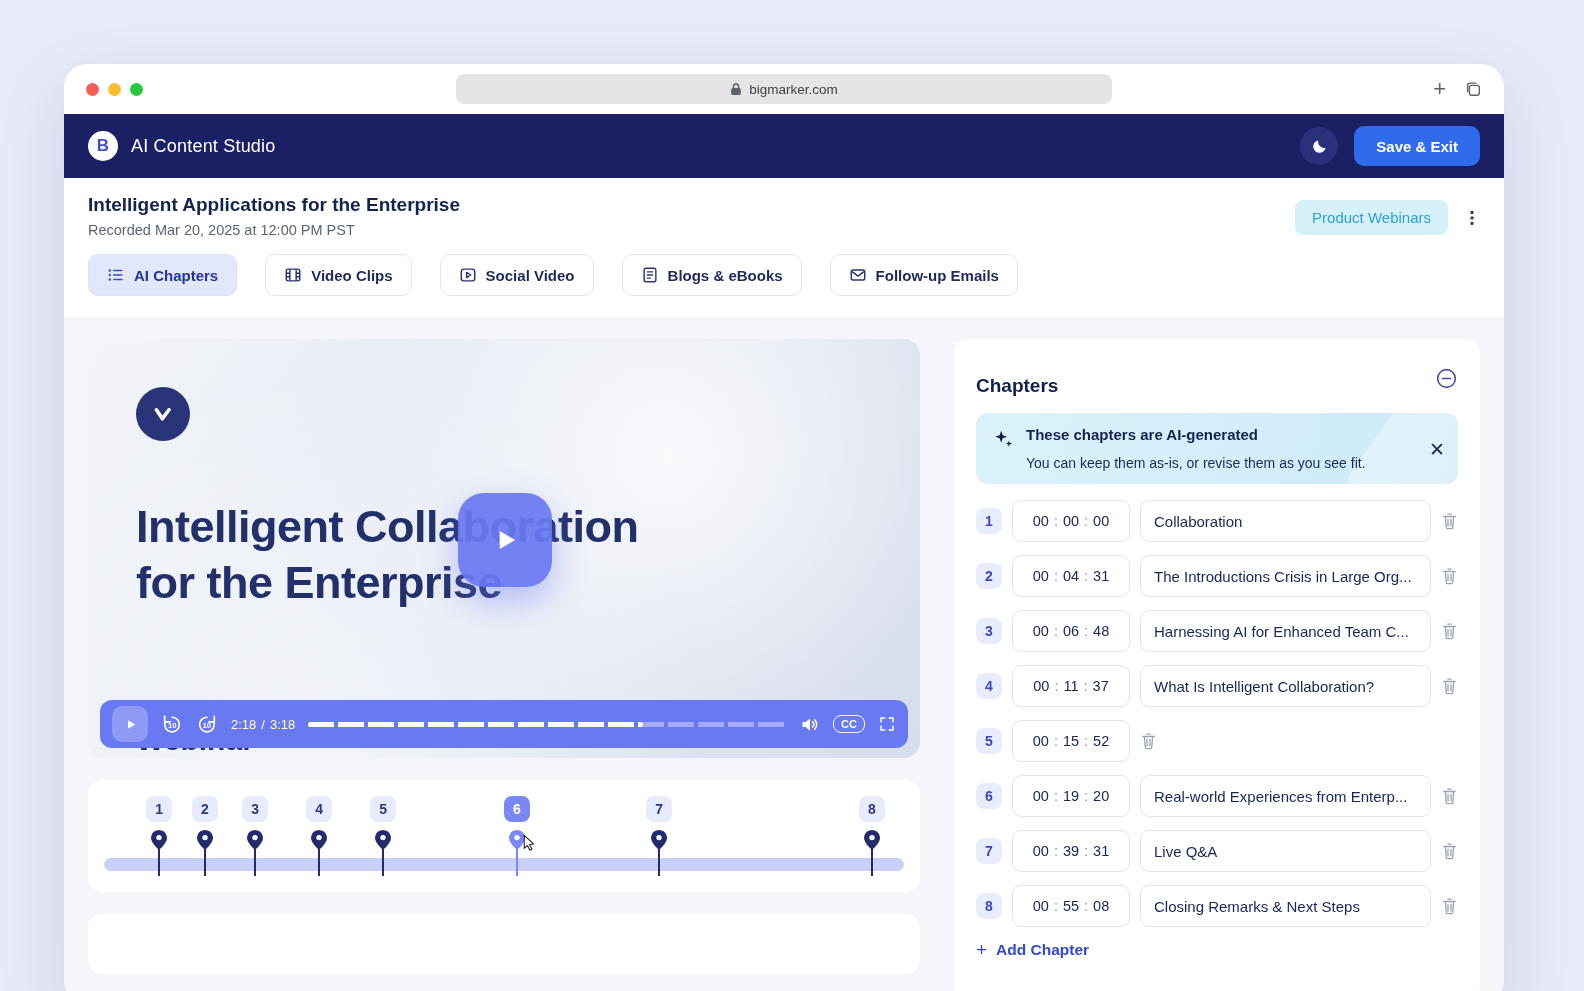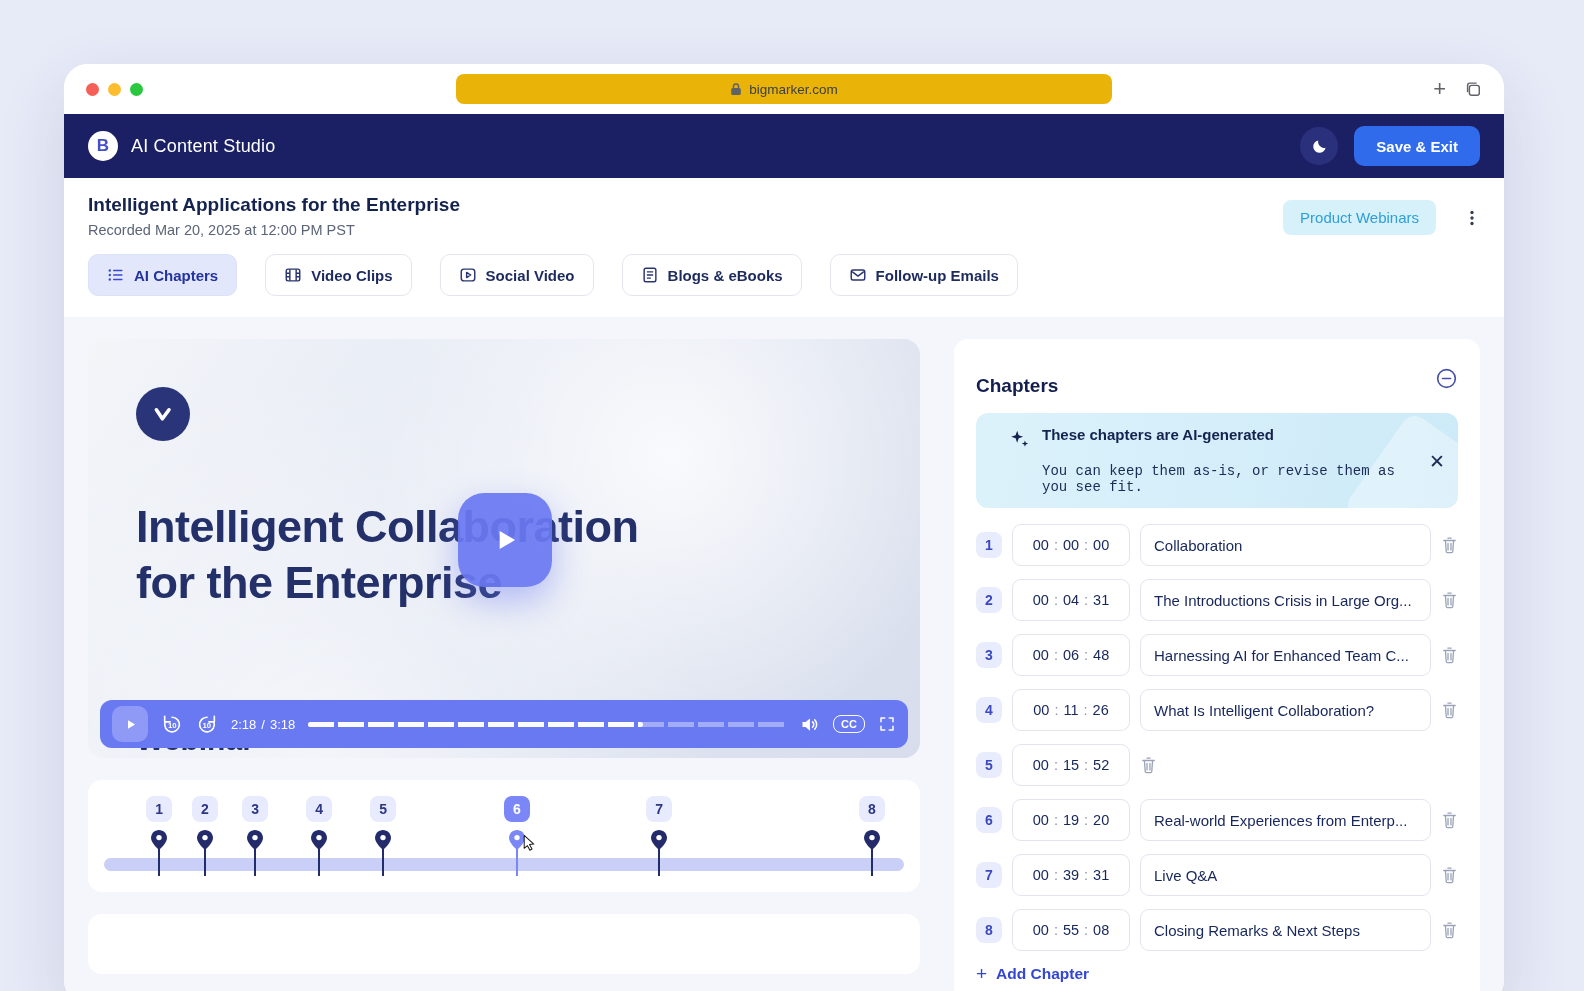--- a/index.html
+++ b/index.html
@@ -18,21 +18,21 @@
     box-shadow: 0 24px 70px rgba(27,32,101,.12);
     overflow: hidden;
   }
   
   .chrome { height: 50px; background:#fff; display:flex; align-items:center; padding:0 22px; position:relative; }
   .lights { display:flex; gap:9px; }
   .light { width:13px; height:13px; border-radius:50%; }
   .light.red { background:#F65F57; } .light.yellow{ background:#FDBD2E; } .light.green{ background:#29C83F; }
   .urlbar {
     position:absolute; left:50%; transform:translateX(-50%);
-    width: 656px; height:30px; background:#eab308; border-radius:8px;
+    width: 656px; height:30px; background:#e5e5e5; border-radius:8px;
     display:flex; align-items:center; justify-content:center; gap:7px;
     font-size:13.5px; color:#3B3F46;
   }
   .chrome-right { margin-left:auto; display:flex; align-items:center; gap:18px; color:#5F6368; }
   .chrome-plus { font-size:22px; line-height:1; color:#5F6368; background:none; border:none; cursor:default; }
   
   .topbar {
     height:64px; background: var(--navy-header, #1B2065);
     display:flex; align-items:center; padding:0 24px; gap:13px;
   }
@@ -43,21 +43,21 @@
   .moon-btn { width:38px; height:38px; border-radius:50%; background:#2B307C; border:none; display:flex; align-items:center; justify-content:center; }
   .save-btn {
     height:40px; padding:0 22px; border:none; border-radius:10px;
     background: var(--save-blue, #2F6BEB); color:#fff; font-weight:700; font-size:15px;
     font-family:"Liberation Sans",sans-serif;
   }
   
   .page-head { background:#fff; padding:16px 24px 0; display:flex; justify-content:space-between; align-items:flex-start; }
   .page-title { font-size:19px; font-weight:700; color:#14224E; }
   .page-sub { font-size:14.5px; color:#5B6577; margin-top:6px; }
-  .head-right { display:flex; align-items:center; gap:28px; margin-top:6px; }
+  .head-right { display:flex; align-items:center; gap:16px; margin-top:6px; }
   .cat-badge { background: var(--badge-bg, #D7F1FB); color: var(--badge-text, #2D9FD9);
     font-size:15px; font-weight:500; padding:9px 17px; border-radius:8px; border:none; font-family:"Liberation Sans",sans-serif; }
   .kebab { background:none; border:none; display:flex; }
   
   .tabs { background:#fff; padding:16px 24px 21px; display:flex; gap:28px; }
   .tab {
     height:42px; padding:0 18px; border-radius:10px; border:1px solid #E3E6EF; background:#fff;
     display:flex; align-items:center; gap:9px; font-size:15px; font-weight:600; color:#1D2A5E;
     font-family:"Liberation Sans",sans-serif;
   }
@@ -115,29 +115,29 @@
   .tl-marker.active { color:#7B87F7; }
   .tl-marker.active .tl-num { background:#7B87F7; color:#fff; }
   .tl-cursor { position:absolute; left:calc(51.6% + 4px); top:38px; z-index:5; }
   .stub-card { background:#fff; border-radius:14px; height:60px; flex:none; }
   
   .chapters-panel { flex:1; background:#fff; border-radius:14px; padding:20px 22px; align-self:flex-start; min-height:660px; }
   .cp-head { display:flex; justify-content:space-between; align-items:center; }
   .cp-title { font-size:19px; font-weight:700; color:#131F4E;margin-top:16px; }
   .cp-collapse { background:none; border:none; display:flex; color:#464FA8; }
   .ai-banner {
-    margin-top:16px; border-radius:12px; padding:13px 40px 13px 32px;
+    margin-top:16px; border-radius:12px; padding:13px 40px 13px 16px;
     background: linear-gradient(100deg, #DCF2FB 0%, #CDEAF8 100%);
     position:relative; display:flex; gap:12px; overflow:hidden;
   }
   .ai-banner::before { content:''; position:absolute; right:-28px; bottom:-46px; width:120px; height:120px;
     background:rgba(255,255,255,.35); transform:rotate(35deg); border-radius:14px; }
   .ai-sparkle { flex:none; margin-top:2px; }
   .ai-title { font-size:15px; font-weight:700; color:#14224E; position:relative; }
-  .ai-sub { font-size:14px; color:#1B2B55; margin-top:20px; position:relative;font-family:Liberation Mono, monospace; }
+  .ai-sub { font-size:14px; color:#1B2B55; margin-top:12px; position:relative; }
   .ai-close { position:absolute; right:13px; top:50%; transform:translateY(-50%); background:none; border:none;
     font-size:19px; color:#1B2B55; line-height:1; }
   .ch-list { margin-top:16px; }
   .ch-row { display:flex; align-items:center; gap:10px; margin-bottom:13px; }
   .ch-num { width:26px; height:26px; border-radius:8px; background:#E9ECFD; color:#3A48C2; flex:none;
     font-size:14px; font-weight:600; display:flex; align-items:center; justify-content:center; }
   .ch-time { width:118px; height:42px; border:1px solid #E2E5F0; border-radius:9px; flex:none;
     display:flex; align-items:center; justify-content:center; gap:5px; font-size:14.5px; color:#17265B; background:#fff; }
   .ch-time .col { color:#8A93AD; }
   .ch-title { flex:1; height:42px; border:1px solid #E2E5F0; border-radius:9px; background:#fff;
@@ -510,21 +510,21 @@
     </button>
   </div>
 
   <div class="ch-row">
     <span class="ch-num">4</span>
     <div class="ch-time">
       <span>00</span>
               <span class="col">:</span>
               <span>11</span>
               <span class="col">:</span>
-              <span>26</span>
+              <span>37</span>
     </div>
     <div class="ch-title">
               <span>What Is Intelligent Collaboration?</span>
             </div>
     <button class="ch-trash">
       <svg width="17" height="18" viewBox="0 0 20 22" fill="none" stroke="currentColor" stroke-width="1.6" stroke-linecap="round">
                 <path d="M3 5.5h14M8 2.5h4M5 5.5l1 13.5a1.5 1.5 0 0 0 1.5 1.4h5a1.5 1.5 0 0 0 1.5-1.4l1-13.5M8.2 9v8M11.8 9v8"></path>
               </svg>
     </button>
   </div>

